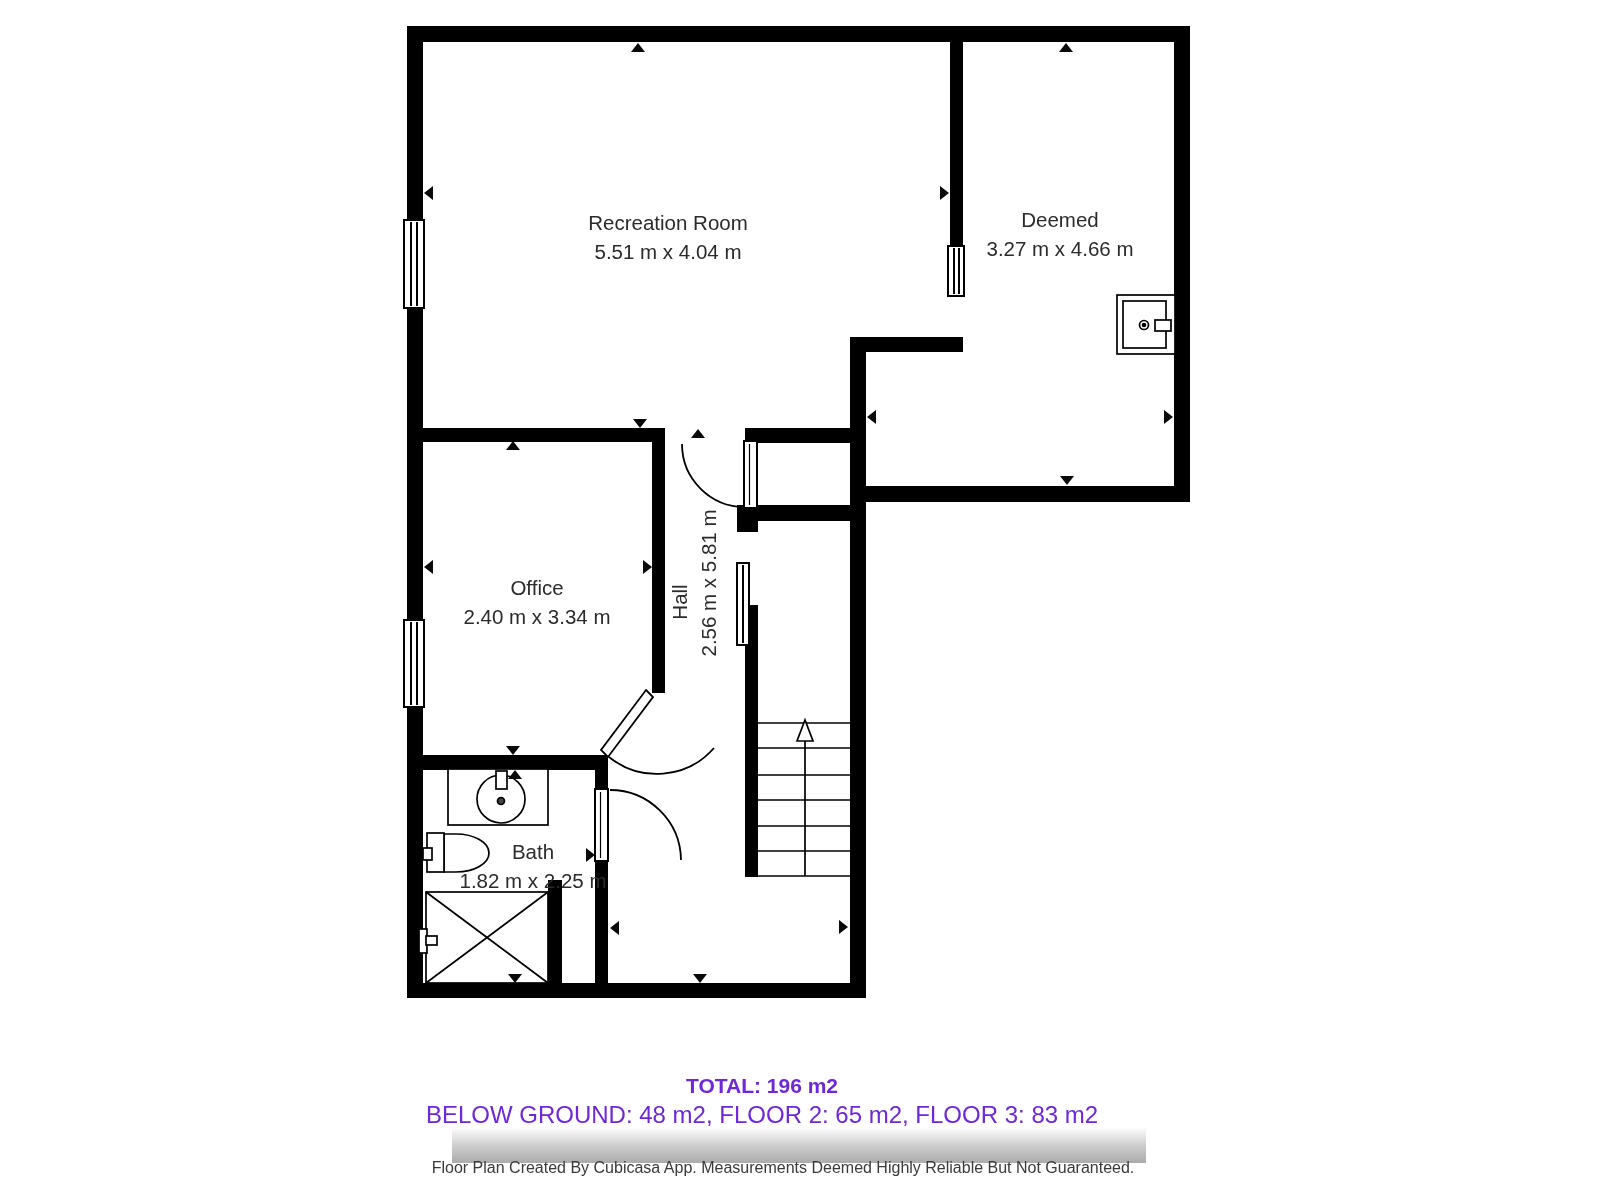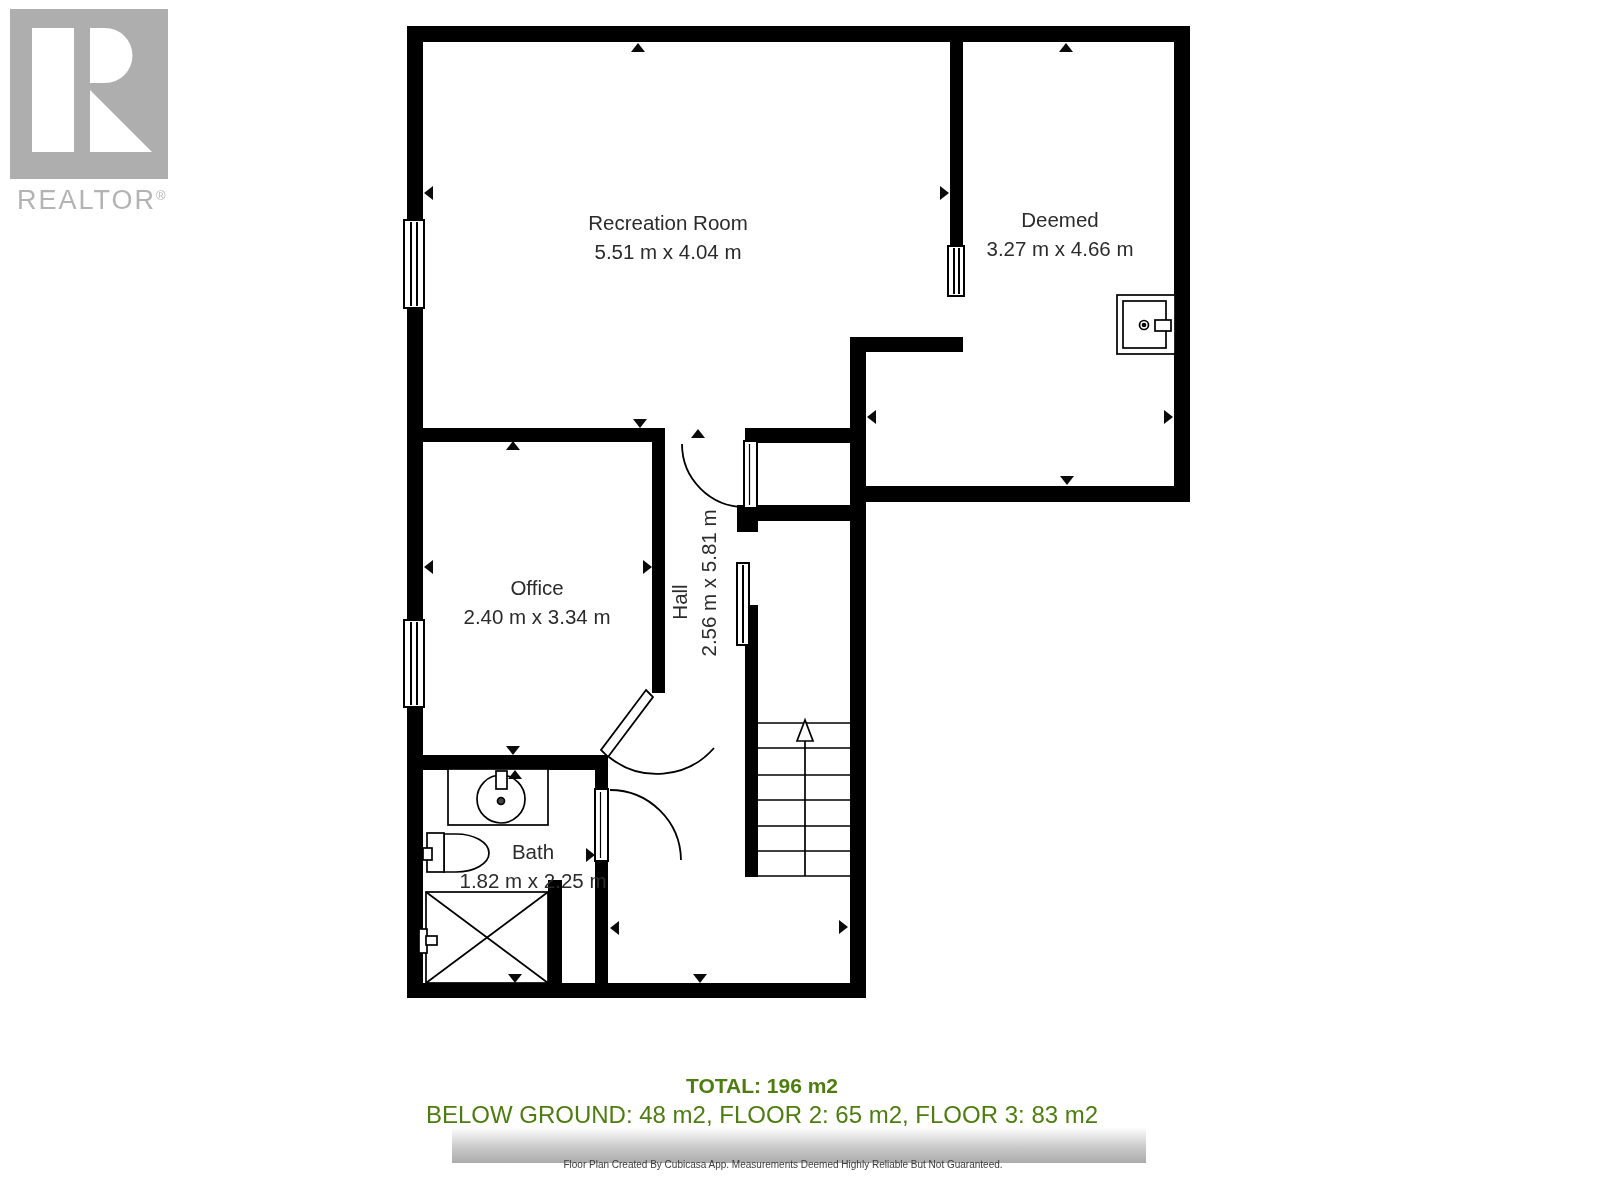--- a/index.html
+++ b/index.html
@@ -12,45 +12,36 @@
   .logo-word{position:absolute;left:9px;top:179px;font-size:27px;letter-spacing:2px;
              color:#b3b3b3;font-weight:400;white-space:nowrap;}
   .logo-reg{font-size:13px;vertical-align:9px;letter-spacing:0;}
   
   .room-label{position:absolute;z-index:4;text-align:center;color:#2b2b2b;
               font-size:20.5px;line-height:29px;white-space:nowrap;
               transform:translate(-50%,-50%);}
   .rot{transform:translate(-50%,-50%) rotate(-90deg);}
   .one-line{line-height:normal;}
   
-  .footer-line{position:absolute;left:0;width:1524px;text-align:center;color:#4d7c0f;z-index:6;}
+  .footer-line{position:absolute;left:0;width:1524px;text-align:center;color:#6d28d9;z-index:6;}
   .f-total{top:1074px;font-size:21px;font-weight:bold;}
   .f-line1{top:1101px;font-size:24px;}
   .f-line2{top:1123px;font-size:19.5px;}
   .wm-band{position:absolute;left:452px;top:1127px;width:694px;height:36px;z-index:4;
            background:linear-gradient(180deg,rgba(205,205,205,0) 0%,rgba(160,160,160,0.55) 55%,rgba(150,150,150,0.8) 100%);}
   .wm-text{position:absolute;left:0;width:1596px;top:1130px;text-align:center;z-index:5;
            font-size:31px;color:#d7d7d7;letter-spacing:0.5px;white-space:nowrap;}
   .f-disclaimer{position:absolute;left:0;width:1566px;top:1159px;text-align:center;
-                font-size:10px;color:#3a3a3a;z-index:6;}
+                font-size:16px;color:#3a3a3a;z-index:6;}
 </style>
 </head>
 <body>
 
 <div class="stage">
 
-  <div class="logo">
-    <svg width="180" height="176" viewBox="0 0 180 176">
-      <rect x="2" y="3" width="158" height="170" fill="#aeaeae"></rect>
-      <rect x="24" y="22" width="42" height="124" fill="#ffffff"></rect>
-      <path d="M 82,22 L 97,22 A 27.5,27.5 0 0 1 97,77 L 82,77 Z" fill="#ffffff"></path>
-      <path d="M 82,84 L 144,146 L 82,146 Z" fill="#ffffff"></path>
-    </svg>
-    <div class="logo-word"><span>REALTOR</span><span class="logo-reg">®</span></div>
-  </div>
 
   <svg class="plan" width="1600" height="1200" viewBox="0 0 1600 1200">
 
     <g fill="#000000">
       <rect x="407" y="26" width="783" height="16"></rect>
       <rect x="407" y="26" width="16" height="972"></rect>
       <rect x="1174" y="26" width="16" height="476"></rect>
       <rect x="853" y="486" width="337" height="16"></rect>
       <rect x="850" y="337" width="16" height="661"></rect>
       <rect x="407" y="983" width="459" height="15"></rect>

